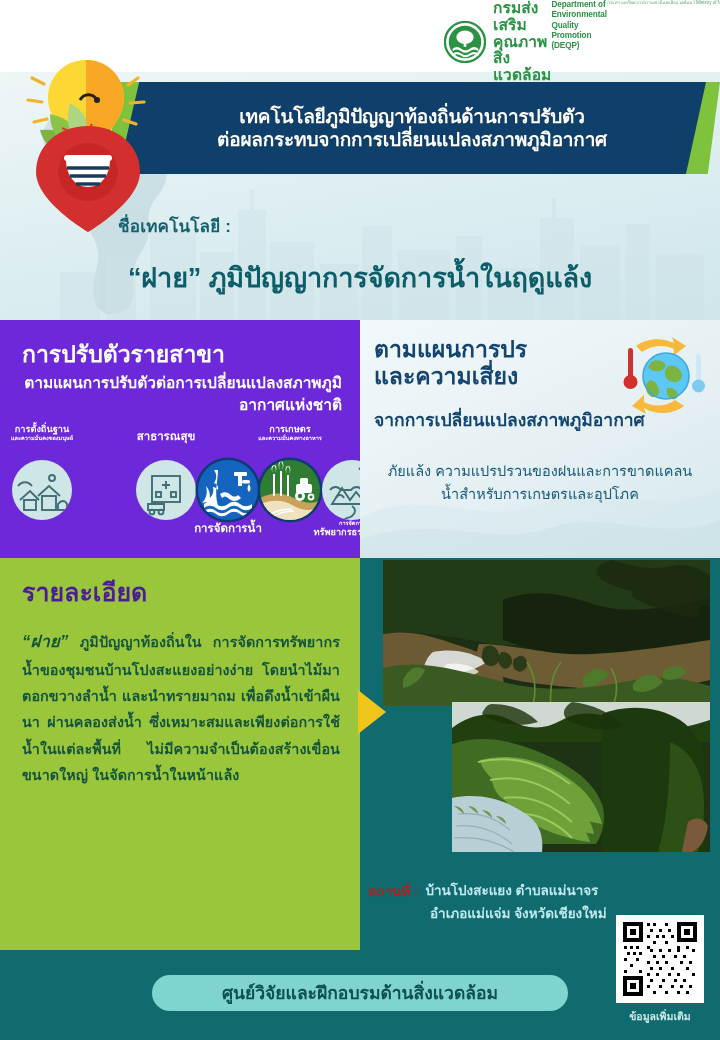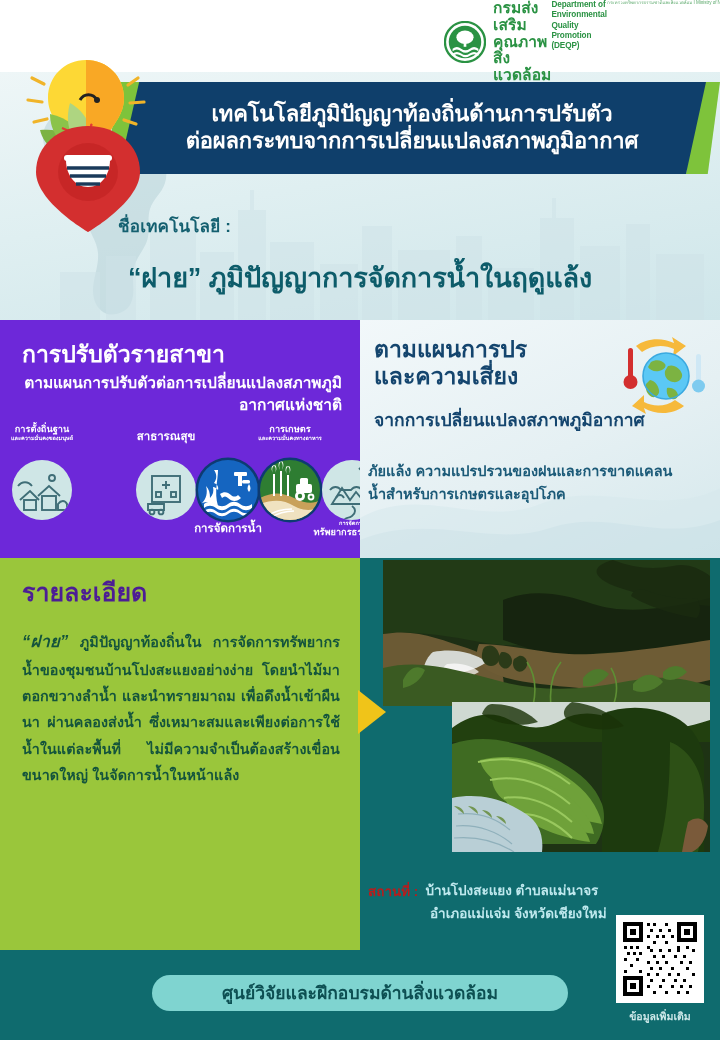--- a/index.html
+++ b/index.html
@@ -43,21 +43,21 @@
     position:absolute; left:-12px; top:0; width:34px; height:92px; background:#7ec33b;
     clip-path:polygon(36% 0%, 100% 0%, 64% 100%, 0% 100%);
   }
   .title-banner .edge-r {
     position:absolute; right:-14px; top:0; width:34px; height:92px; background:#7ec33b;
     clip-path:polygon(36% 0%, 100% 0%, 64% 100%, 0% 100%);
   }
   .title-text { position:absolute; inset:0; display:flex; flex-direction:column;
                 align-items:center; justify-content:center; gap:2px; }
   .title-text .l1, .title-text .l2 {
-    color:#ffffff; font-weight:bold; font-size:22px; line-height:1.12;
+    color:#ffffff; font-weight:bold; font-size:19px; line-height:1.12;
     letter-spacing:-.2px; white-space:nowrap; text-shadow:0 1px 0 rgba(0,0,0,.18);
   }
 
   
   .emblem { position:absolute; left:18px; top:52px; width:140px; height:180px; }
 
   
   .tech-label { position:absolute; left:118px; top:212px; font-size:17px; font-weight:bold;
                 color:#146070; letter-spacing:.2px; }
   .tech-name { position:absolute; left:0; top:256px; width:720px; text-align:center;
@@ -71,22 +71,22 @@
                  overflow:hidden; }
   .panel-right .wave { position:absolute; left:0; bottom:-10px; width:360px; height:120px; opacity:.55; }
 
   .pl-h1 { position:absolute; left:22px; top:16px; font-size:23px; font-weight:bold; color:#ffffff; }
   .pl-h2 { position:absolute; left:22px; top:52px; width:320px; font-size:15.5px;
            font-weight:bold; color:#ffffff; line-height:1.45; }
 
   .pr-h1 { position:absolute; left:14px; top:16px; font-size:23px; font-weight:bold;
            color:#14456e; line-height:1.18; }
   .pr-h2 { position:absolute; left:14px; top:86px; font-size:17.5px; font-weight:bold; color:#14456e; }
-  .pr-body { position:absolute; left:8px; top:140px; width:344px; 
-             font-size:14.5px; font-weight:bold; color:#1b5a78; line-height:1.62; }
+  .pr-body { position:absolute; left:8px; top:140px; width:344px; text-align:center;
+             font-size:14.5px; font-weight:normal; color:#1b5a78; line-height:1.62; }
   .globe-ico { position:absolute; right:14px; top:14px; width:96px; height:86px; }
 
   
   .sectors { position:absolute; left:0; top:424px; width:362px; height:108px; }
   .sector { position:absolute; width:60px; }
   .sector .bubble { width:60px; height:60px; border-radius:50%; position:relative; overflow:hidden; }
   .sector .bubble.plain { background:#cfe6e6; }
   .sector .bubble.on-blue { background:#1565c0; box-shadow:0 0 0 2.5px #0d3b72; }
   .sector .bubble.on-green { background:#2e7d32; box-shadow:0 0 0 2.5px #0d3b72; }
   .sector .cap { position:absolute; width:140px; left:-40px; text-align:center; }

